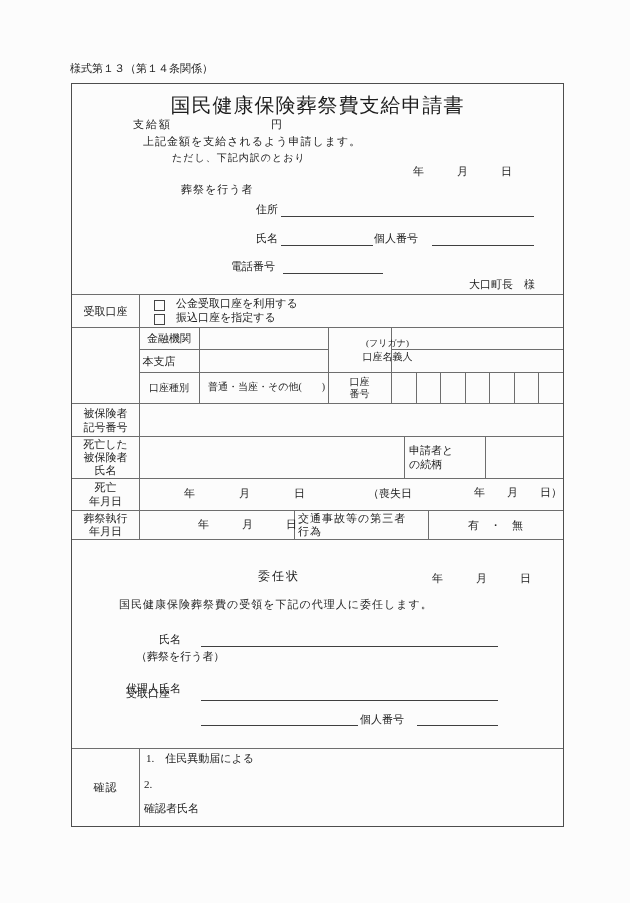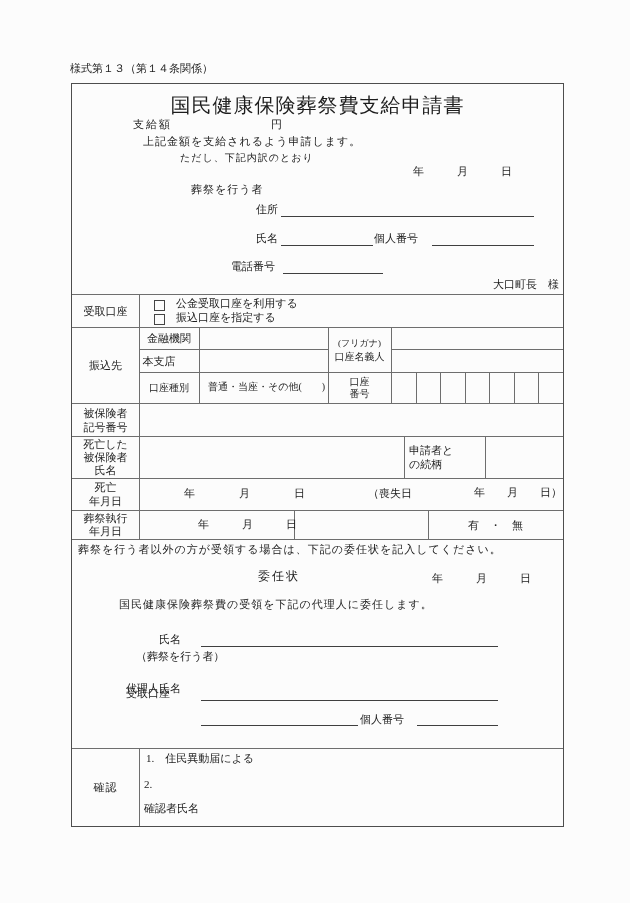--- a/index.html
+++ b/index.html
@@ -30,36 +30,36 @@
 
   <div class="t" style="left:70px;top:62px;">様式第１３（第１４条関係）</div>
 
   <div class="box">
 
     <div class="title">国民健康保険葬祭費支給申請書</div>
 
     <div class="t" style="left:61px;top:34px;letter-spacing:2px;">支給額</div>
     <div class="t" style="left:199px;top:34px;">円</div>
     <div class="t" style="left:71px;top:51px;letter-spacing:1px;">上記金額を支給されるよう申請します。</div>
-    <div class="t sm" style="left:108px;top:68px;letter-spacing:1px;">ただし、下記内訳のとおり</div>
+    <div class="t sm" style="left:100px;top:68px;letter-spacing:1px;">ただし、下記内訳のとおり</div>
     <div class="t" style="left:341px;top:81px;">年　　　月　　　日</div>
-    <div class="t" style="left:119px;top:99px;letter-spacing:1px;">葬祭を行う者</div>
+    <div class="t" style="left:109px;top:99px;letter-spacing:1px;">葬祭を行う者</div>
 
     <div class="t" style="left:184px;top:119px;">住所</div>
     <div class="fill" style="left:209px;top:132px;width:253px;"></div>
 
     <div class="t" style="left:184px;top:148px;">氏名</div>
     <div class="fill" style="left:209px;top:161px;width:92px;"></div>
     <div class="t" style="left:302px;top:148px;">個人番号</div>
     <div class="fill" style="left:360px;top:161px;width:102px;"></div>
 
     <div class="t" style="left:159px;top:176px;">電話番号</div>
     <div class="fill" style="left:211px;top:189px;width:100px;"></div>
 
-    <div class="t" style="left:397px;top:194px;margin-left:24px;">大口町長　様</div>
+    <div class="t" style="left:397px;top:194px;">大口町長　様</div>
 
     <div class="hl" style="left:0;top:210px;width:491px;"></div>
     <div class="hl" style="left:0;top:243px;width:491px;"></div>
     <div class="hl" style="left:67px;top:265px;width:189px;"></div>
     <div class="hl" style="left:319px;top:265px;width:172px;"></div>
     <div class="hl" style="left:67px;top:288px;width:424px;"></div>
     <div class="hl" style="left:0;top:319px;width:491px;"></div>
     <div class="hl" style="left:0;top:352px;width:491px;"></div>
     <div class="hl" style="left:0;top:394px;width:491px;"></div>
     <div class="hl" style="left:0;top:426px;width:491px;"></div>
@@ -84,35 +84,32 @@
     <div class="vl" style="left:466px;top:288px;height:31px;"></div>
 
     <div class="cell" style="left:0;top:210px;width:67px;height:33px;">
       <div>受取口座</div>
     </div>
     <span class="cb" style="left:82px;top:216px;"></span>
     <div class="t" style="left:104px;top:213px;">公金受取口座を利用する</div>
     <span class="cb" style="left:82px;top:230px;"></span>
     <div class="t" style="left:104px;top:227px;">振込口座を指定する</div>
 
-    <div class="cell" style="left:0;top:243px;width:67px;height:76px;">
-      <div>振込先</div>
-    </div>
     <div class="cell" style="left:67px;top:243px;width:60px;height:22px;">
       <div>金融機関</div>
     </div>
     <div class="cell" style="left:57px;top:265px;width:60px;height:23px;">
       <div>本支店</div>
     </div>
     <div class="cell sm" style="left:67px;top:288px;width:60px;height:31px;font-size:10px;">
       <div>口座種別</div>
     </div>
     <div class="t sm" style="left:136px;top:297px;">普通・当座・その他(　　)</div>
 
-    <div class="cell" style="left:256px;top:243px;width:63px;height:45px;">
+    <div class="cell" style="left:256px;top:243px;width:63px;height:45px;padding-left:28px;">
       <div style="font-size:9px;line-height:13px;">(フリガナ)</div>
       <div style="font-size:10px;line-height:13px;">口座名義人</div>
     </div>
     <div class="cell" style="left:256px;top:288px;width:63px;height:31px;font-size:10px;line-height:12px;">
       <div>口座</div>
       <div>番号</div>
     </div>
 
     <div class="cell" style="left:0;top:319px;width:67px;height:33px;line-height:14px;">
       <div>被保険者</div>
@@ -135,25 +132,28 @@
     </div>
     <div class="t" style="left:112px;top:403px;">年　　　　月　　　　日</div>
     <div class="t" style="left:296px;top:403px;">（喪失日</div>
     <div class="t" style="left:402px;top:403px;font-family:Liberation Mono, monospace;">年　　月　　日）</div>
 
     <div class="cell" style="left:0;top:426px;width:67px;height:29px;line-height:13px;">
       <div>葬祭執行</div>
       <div>年月日</div>
     </div>
     <div class="t" style="left:126px;top:434px;">年　　　月　　　日</div>
+    <div class="cell left sm" style="left:222px;top:426px;width:134px;height:29px;padding-left:4px;box-sizing:border-box;letter-spacing:1px;line-height:13px;">
+      <div>交通事故等の第三者</div>
+      <div>行為</div>
+    </div>
     <div class="cell" style="left:356px;top:426px;width:135px;height:29px;">
       <div>有　・　無</div>
     </div>
 
-    <div class="t ls1" style="left:6px;top:459px;">葬祭を行う者以外の方が受領する場合は、下記の委任状を記入してください。</div>
     <div class="t ls2" style="left:186px;top:486px;font-size:12px;">委任状</div>
     <div class="t" style="left:360px;top:488px;">年　　　月　　　日</div>
     <div class="t ls1" style="left:47px;top:514px;">国民健康保険葬祭費の受領を下記の代理人に委任します。</div>
 
     <div class="t" style="left:87px;top:549px;">氏名</div>
     <div class="fill" style="left:129px;top:562px;width:297px;"></div>
     <div class="t" style="left:64px;top:566px;">（葬祭を行う者）</div>
 
     <div class="t" style="left:54px;top:603px;">受取口座</div>
     <div class="fill" style="left:129px;top:616px;width:297px;"></div>

